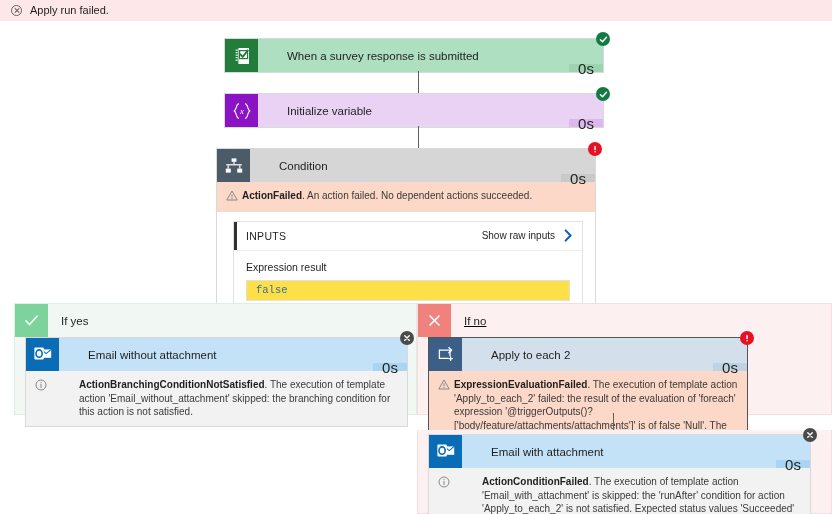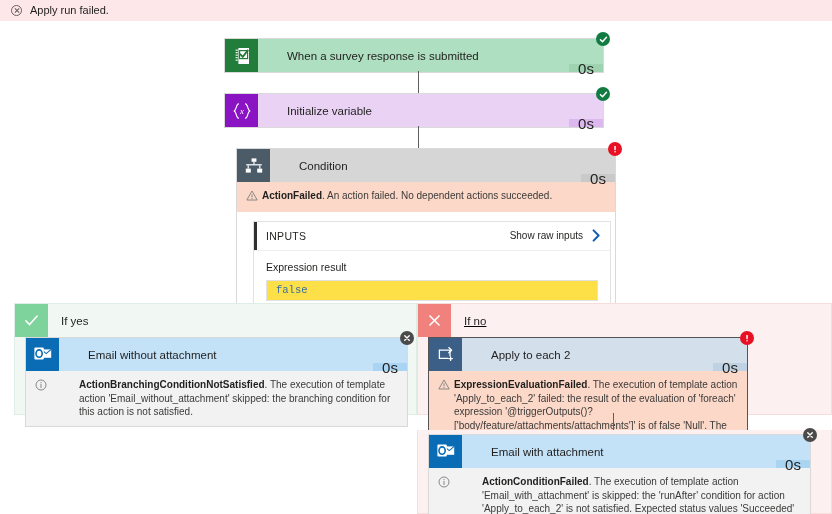--- a/index.html
+++ b/index.html
@@ -85,21 +85,21 @@
     font-size: 10px; line-height: 13.5px; color: #3b3a39;
   }
   .msg-red  { background: #fbd8c8; }
   .msg-grey { background: #f2f2f2; gap: 28px; }
   .msg-ico { flex: 0 0 16px; width: 16px; margin-top: 1px; }
   .msg-body { flex: 1 1 auto; }
   .msg-body b { font-weight: bold; color: #201f1e; }
 
   
   .inputs-panel {
-    margin: 9px 4px 12px 16px; border: 1px solid #e1e1e1; background: #fff;
+    margin: 9px 12px 12px 16px; border: 1px solid #e1e1e1; background: #fff;
   }
   .inputs-head {
     display: flex; align-items: center; height: 29px;
     border-bottom: 1px solid #ededed; position: relative;
     padding-left: 12px; padding-right: 9px;
   }
   .inputs-head::before {
     content: ""; position: absolute; left: 0; top: 0; bottom: 0;
     width: 3px; background: #323130;
   }
@@ -202,21 +202,21 @@
         </div>
       </div>
     </div>
   </div>
 
   <div class="conn" style="left:414px; top:126px; width:9px; height:31px;">
     <div class="conn-line" style="left:4px; top:0; height:25px;"></div>
     <div class="conn-arrow" style="left:0; top:24px;"></div>
   </div>
 
-  <div class="card-wrap" style="left:236px; top:148px; width:380px;">
+  <div class="card-wrap" style="left:216px; top:148px; width:380px;">
     <div class="card">
       <div class="card-head head-grey">
         <div class="card-icon" style="background:#4c5b68;">
           <svg width="20" height="20" viewBox="0 0 20 20">
             <rect x="7.6" y="2.4" width="4.8" height="3.4" fill="#ffffff"></rect>
             <rect x="2.2" y="8.2" width="15.6" height="1.2" fill="#ffffff"></rect>
             <rect x="9.4" y="5.8" width="1.2" height="2.6" fill="#ffffff"></rect>
             <rect x="3.6" y="9.4" width="1.2" height="3.2" fill="#ffffff"></rect>
             <rect x="15.2" y="9.4" width="1.2" height="3.2" fill="#ffffff"></rect>
             <rect x="1.8" y="12.6" width="5" height="4" fill="#ffffff"></rect>

